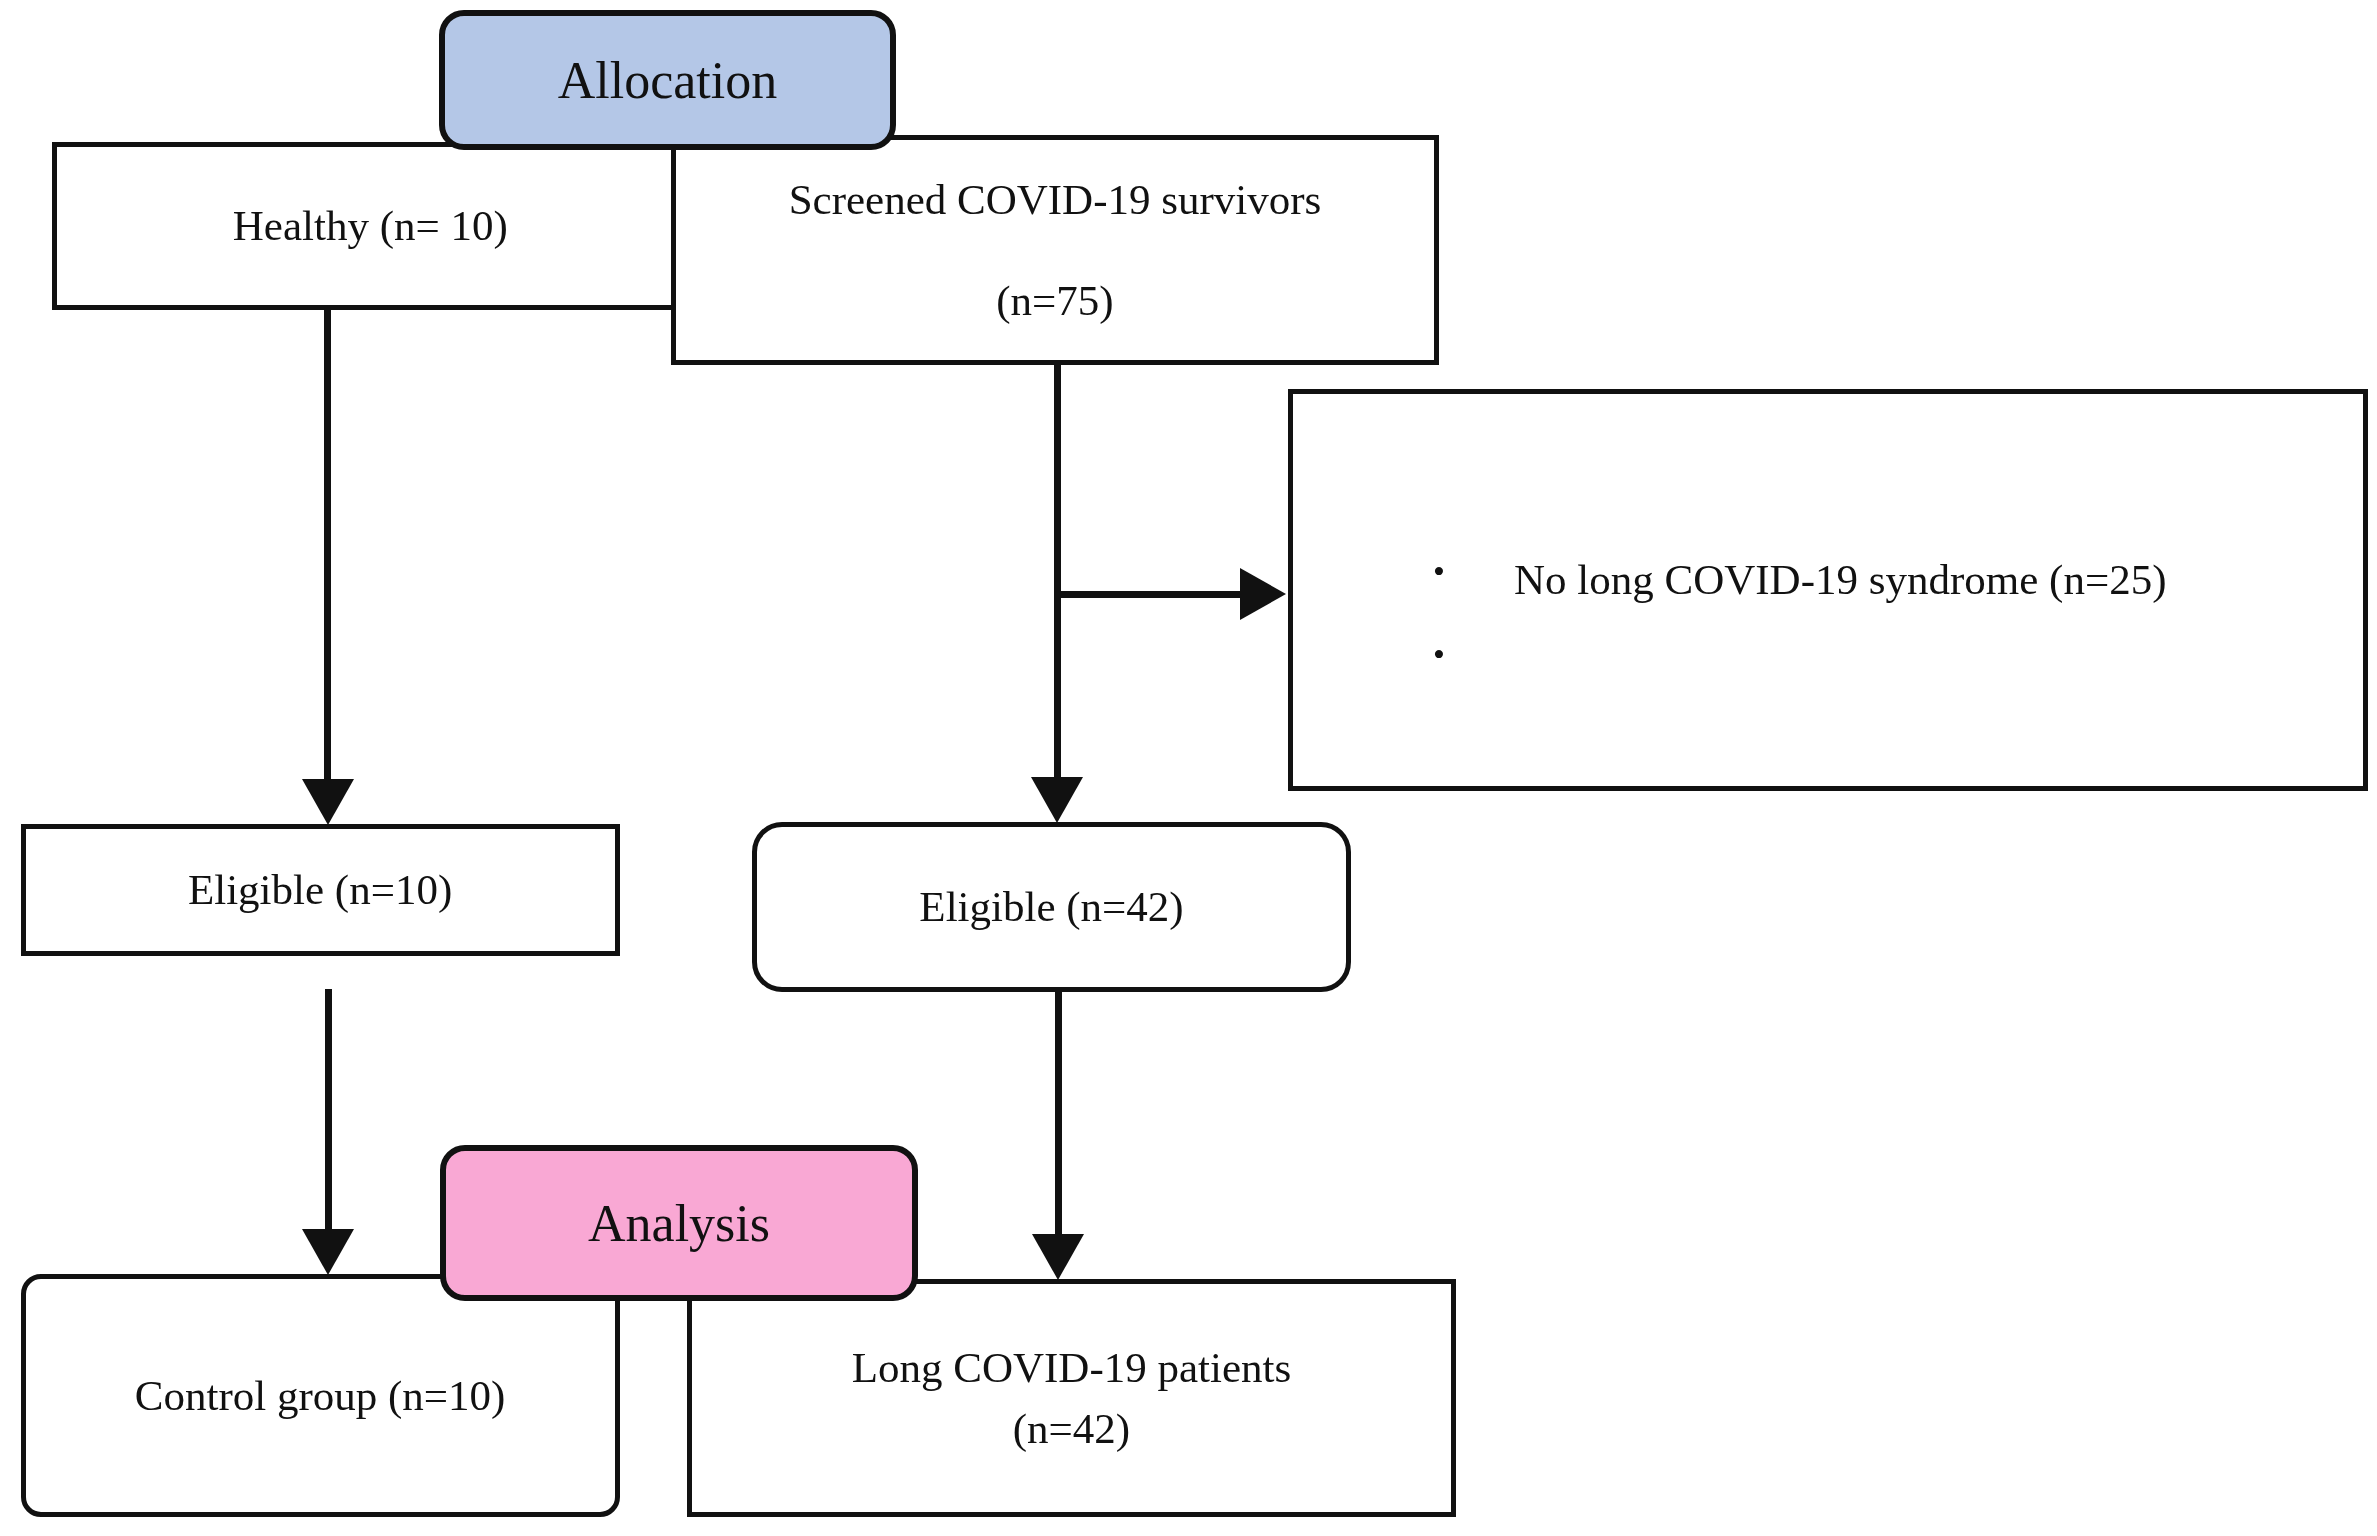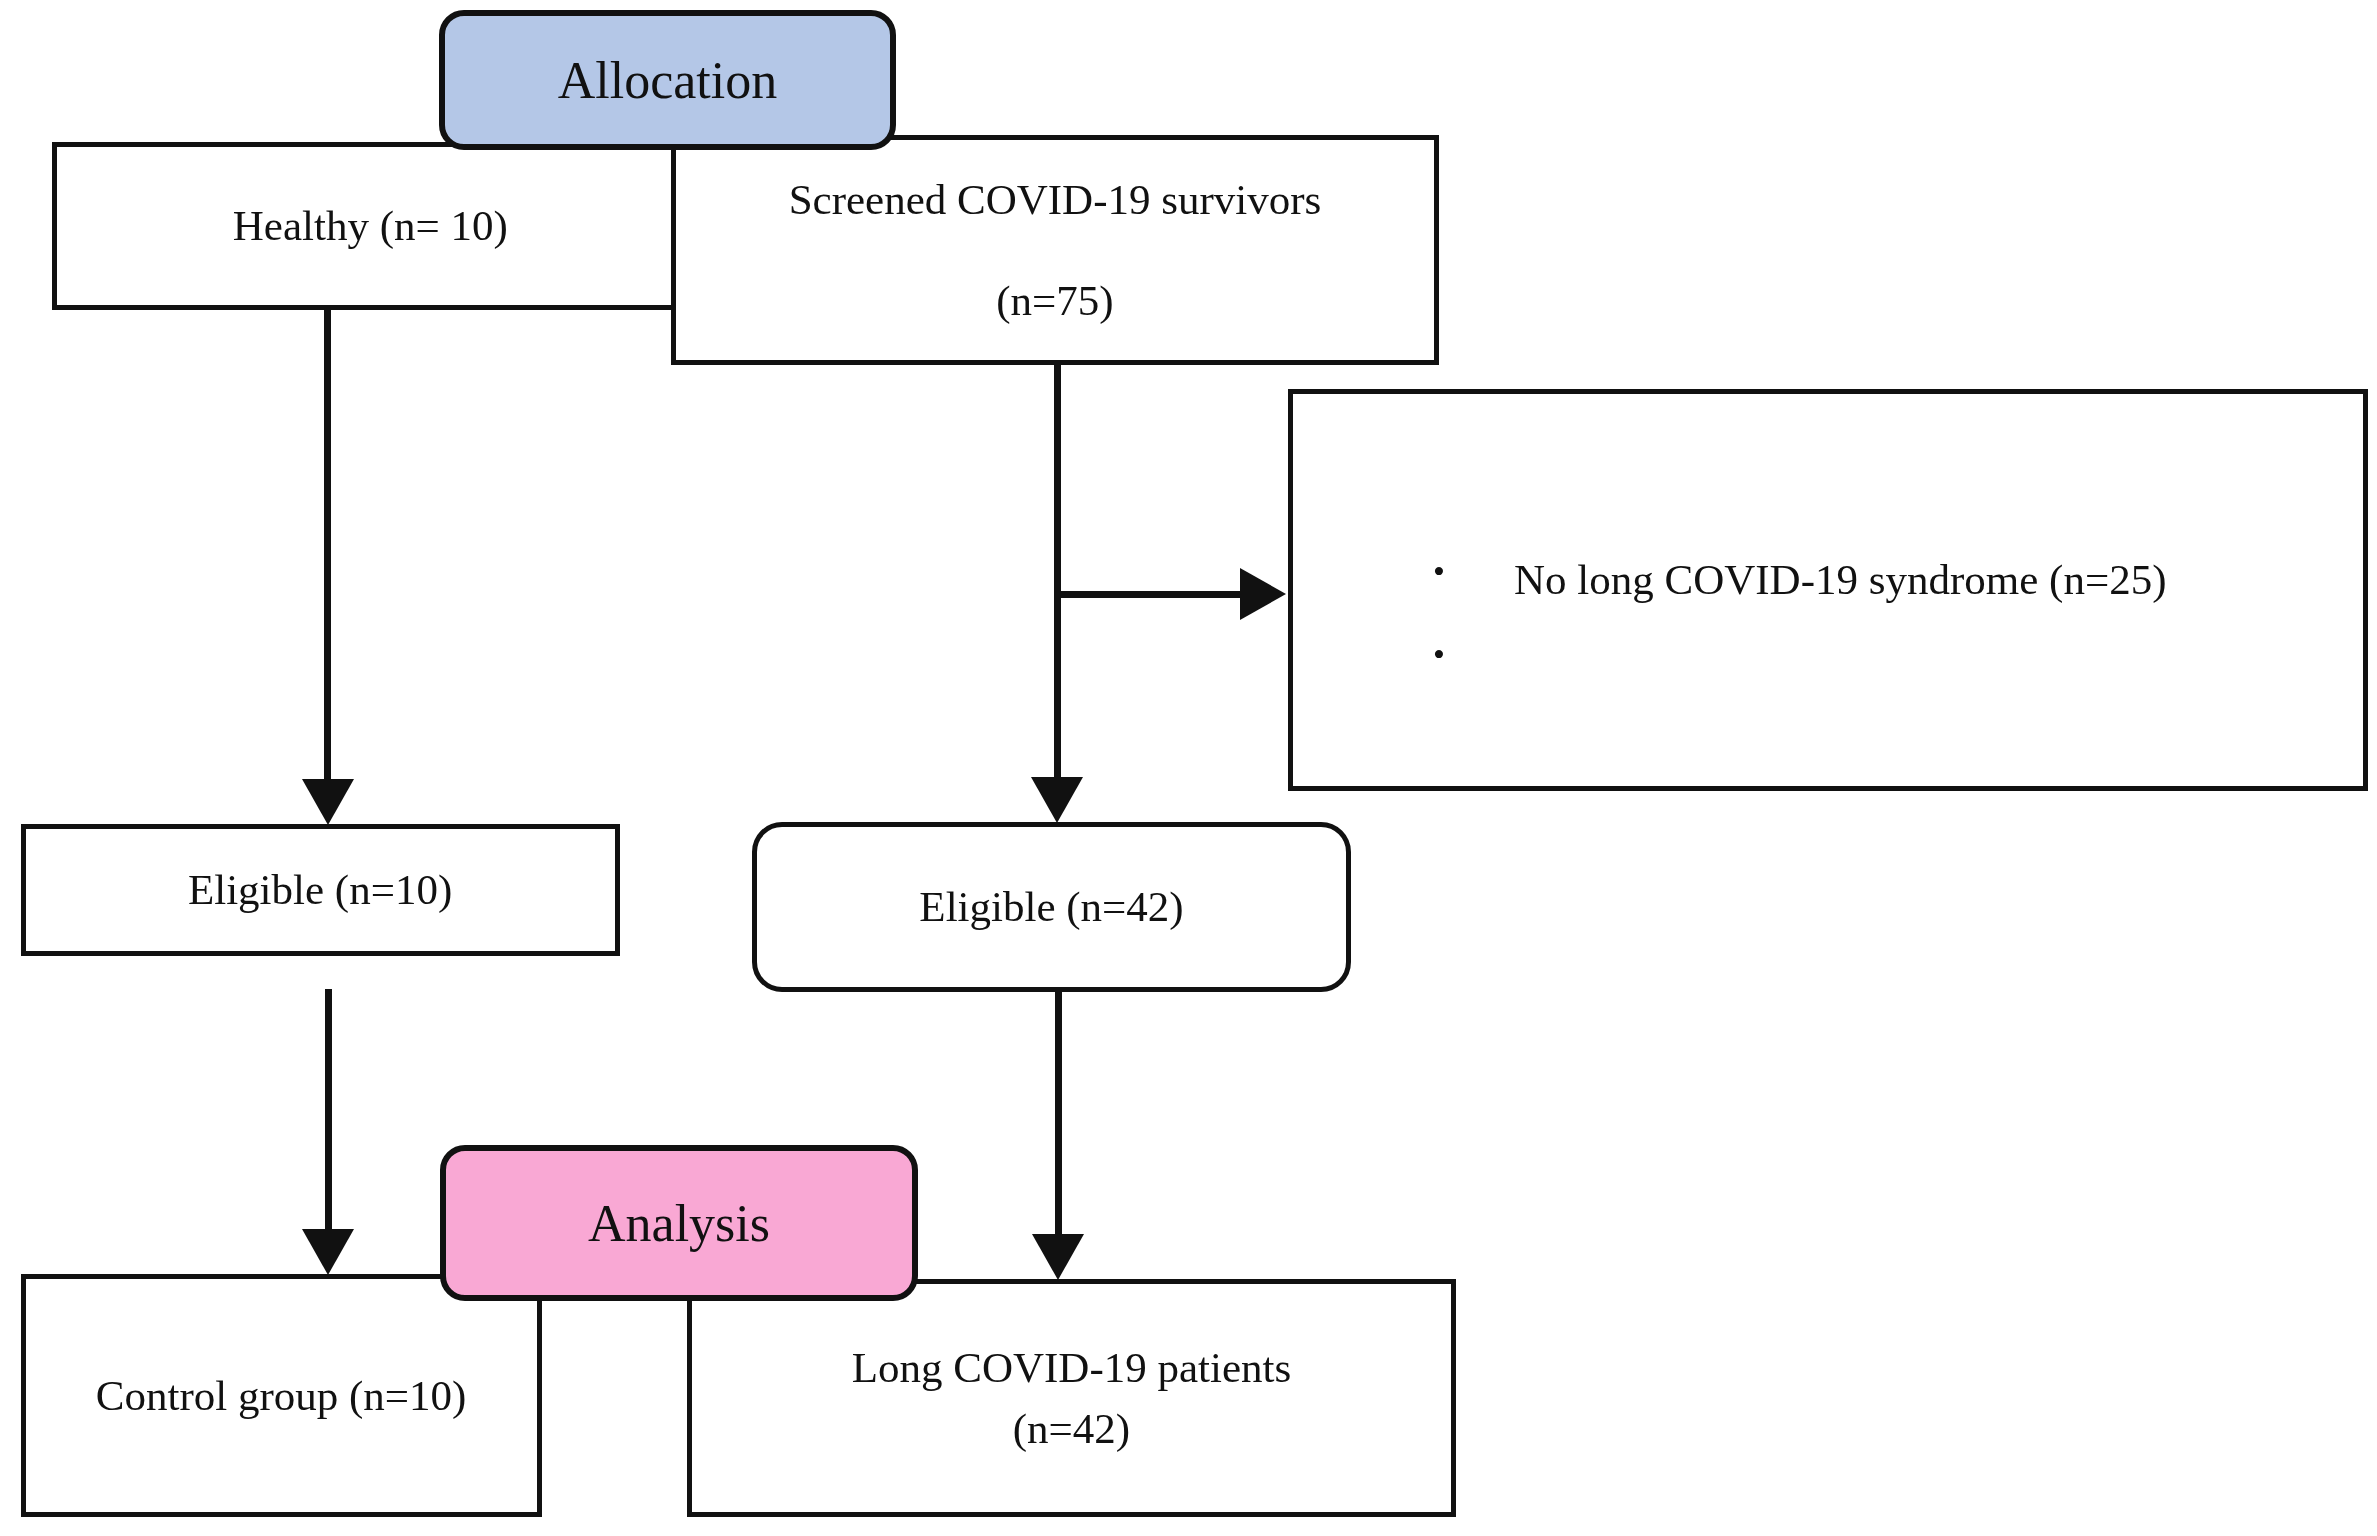--- a/index.html
+++ b/index.html
@@ -129,21 +129,21 @@
   </div>
 
   <div class="node" style="left:20.6px; top:824px; width:599px; height:132px;">
     <span class="txt">Eligible (n=10)</span>
   </div>
 
   <div class="node" style="left:752px; top:822px; width:599px; height:170px;border-radius:30px;">
     <span class="txt">Eligible (n=42)</span>
   </div>
 
-  <div class="node" style="left:20.6px; top:1274px; width:521px; height:243px;">
+  <div class="node" style="left:20.6px; top:1274px; width:599px; height:243px;border-radius:20px;">
     <span class="txt">Control group (n=10)</span>
   </div>
 
   <div class="node" style="left:687px; top:1279px; width:769px; height:238px; flex-direction:column;">
     <span class="txt">Long COVID-19 patients</span>
     <span class="txt">(n=42)</span>
   </div>
 
   <div class="pill" style="left:440px; top:1145px; width:478px; height:156px; background:#f9a8d4;">
     <span>Analysis</span>

